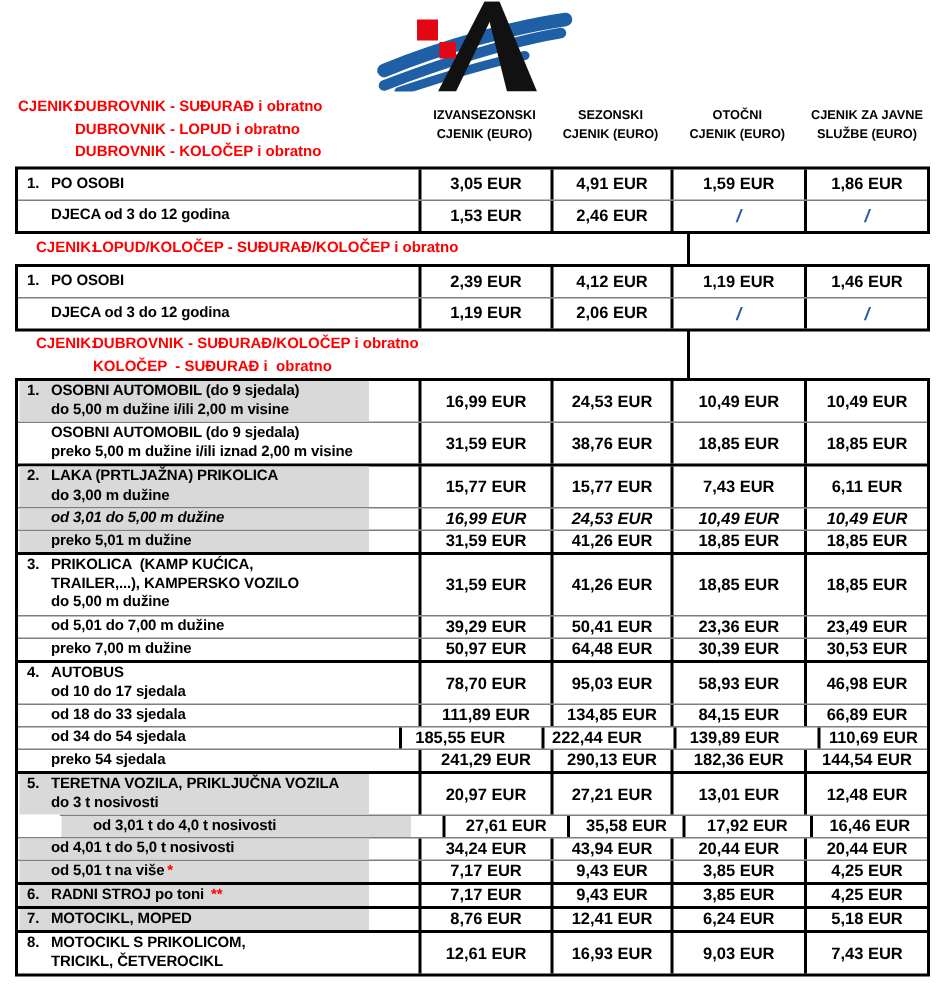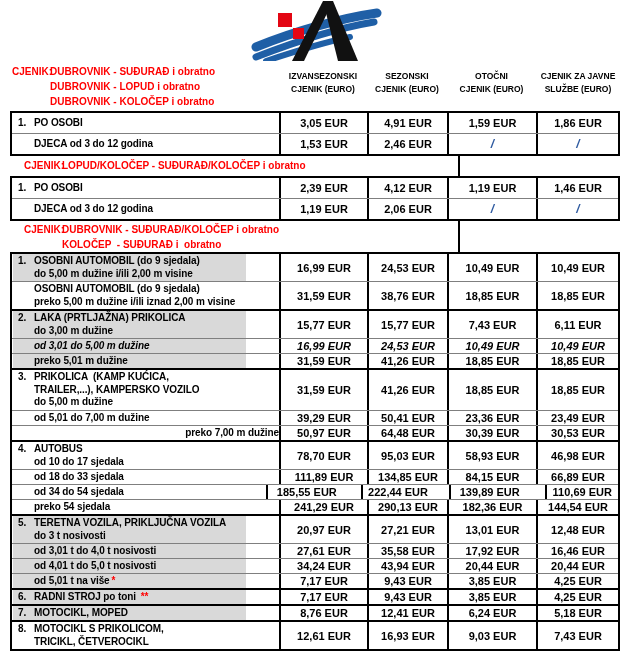--- a/index.html
+++ b/index.html
@@ -179,21 +179,21 @@
       </div>
       <div class="prow sep-gray" style="height: 14px;">
         <div class="lcell">
           <div class="labtxt"><div class="labline">od 5,01 do 7,00 m dužine</div></div>
         </div>
         <div class="pcell c0">39,29 EUR</div>
         <div class="pcell c1">50,41 EUR</div>
         <div class="pcell c2">23,36 EUR</div>
         <div class="pcell c3">23,49 EUR</div>
       </div>
-      <div class="prow sep-gray" style="height: 14px; text-align: right;">
+      <div class="prow sep-gray" style="height: 14px;">
         <div class="lcell">
           <div class="labtxt"><div class="labline">preko 7,00 m dužine</div></div>
         </div>
         <div class="pcell c0">50,97 EUR</div>
         <div class="pcell c1">64,48 EUR</div>
         <div class="pcell c2">30,39 EUR</div>
         <div class="pcell c3">30,53 EUR</div>
       </div>
       <div class="prow sep-black" style="height: 27px;">
         <div class="lcell">
@@ -234,21 +234,21 @@
       <div class="prow sep-black" style="height: 27px;">
         <div class="lcell">
           <div class="gbg"></div>
           <div class="labtxt"><div class="labline">TERETNA VOZILA, PRIKLJUČNA VOZILA<span class="num">5.</span></div><div class="labline">do 3 t nosivosti</div></div>
         </div>
         <div class="pcell c0">20,97 EUR</div>
         <div class="pcell c1">27,21 EUR</div>
         <div class="pcell c2">13,01 EUR</div>
         <div class="pcell c3">12,48 EUR</div>
       </div>
-      <div class="prow sep-gray" style="height: 14px;">
+      <div class="prow sep-gray" style="height: 14px; margin-left: 28px;">
         <div class="lcell">
           <div class="gbg"></div>
           <div class="labtxt"><div class="labline">od 3,01 t do 4,0 t nosivosti</div></div>
         </div>
         <div class="pcell c0">27,61 EUR</div>
         <div class="pcell c1">35,58 EUR</div>
         <div class="pcell c2">17,92 EUR</div>
         <div class="pcell c3">16,46 EUR</div>
       </div>
       <div class="prow sep-gray" style="height: 14px; justify-content: center;">

